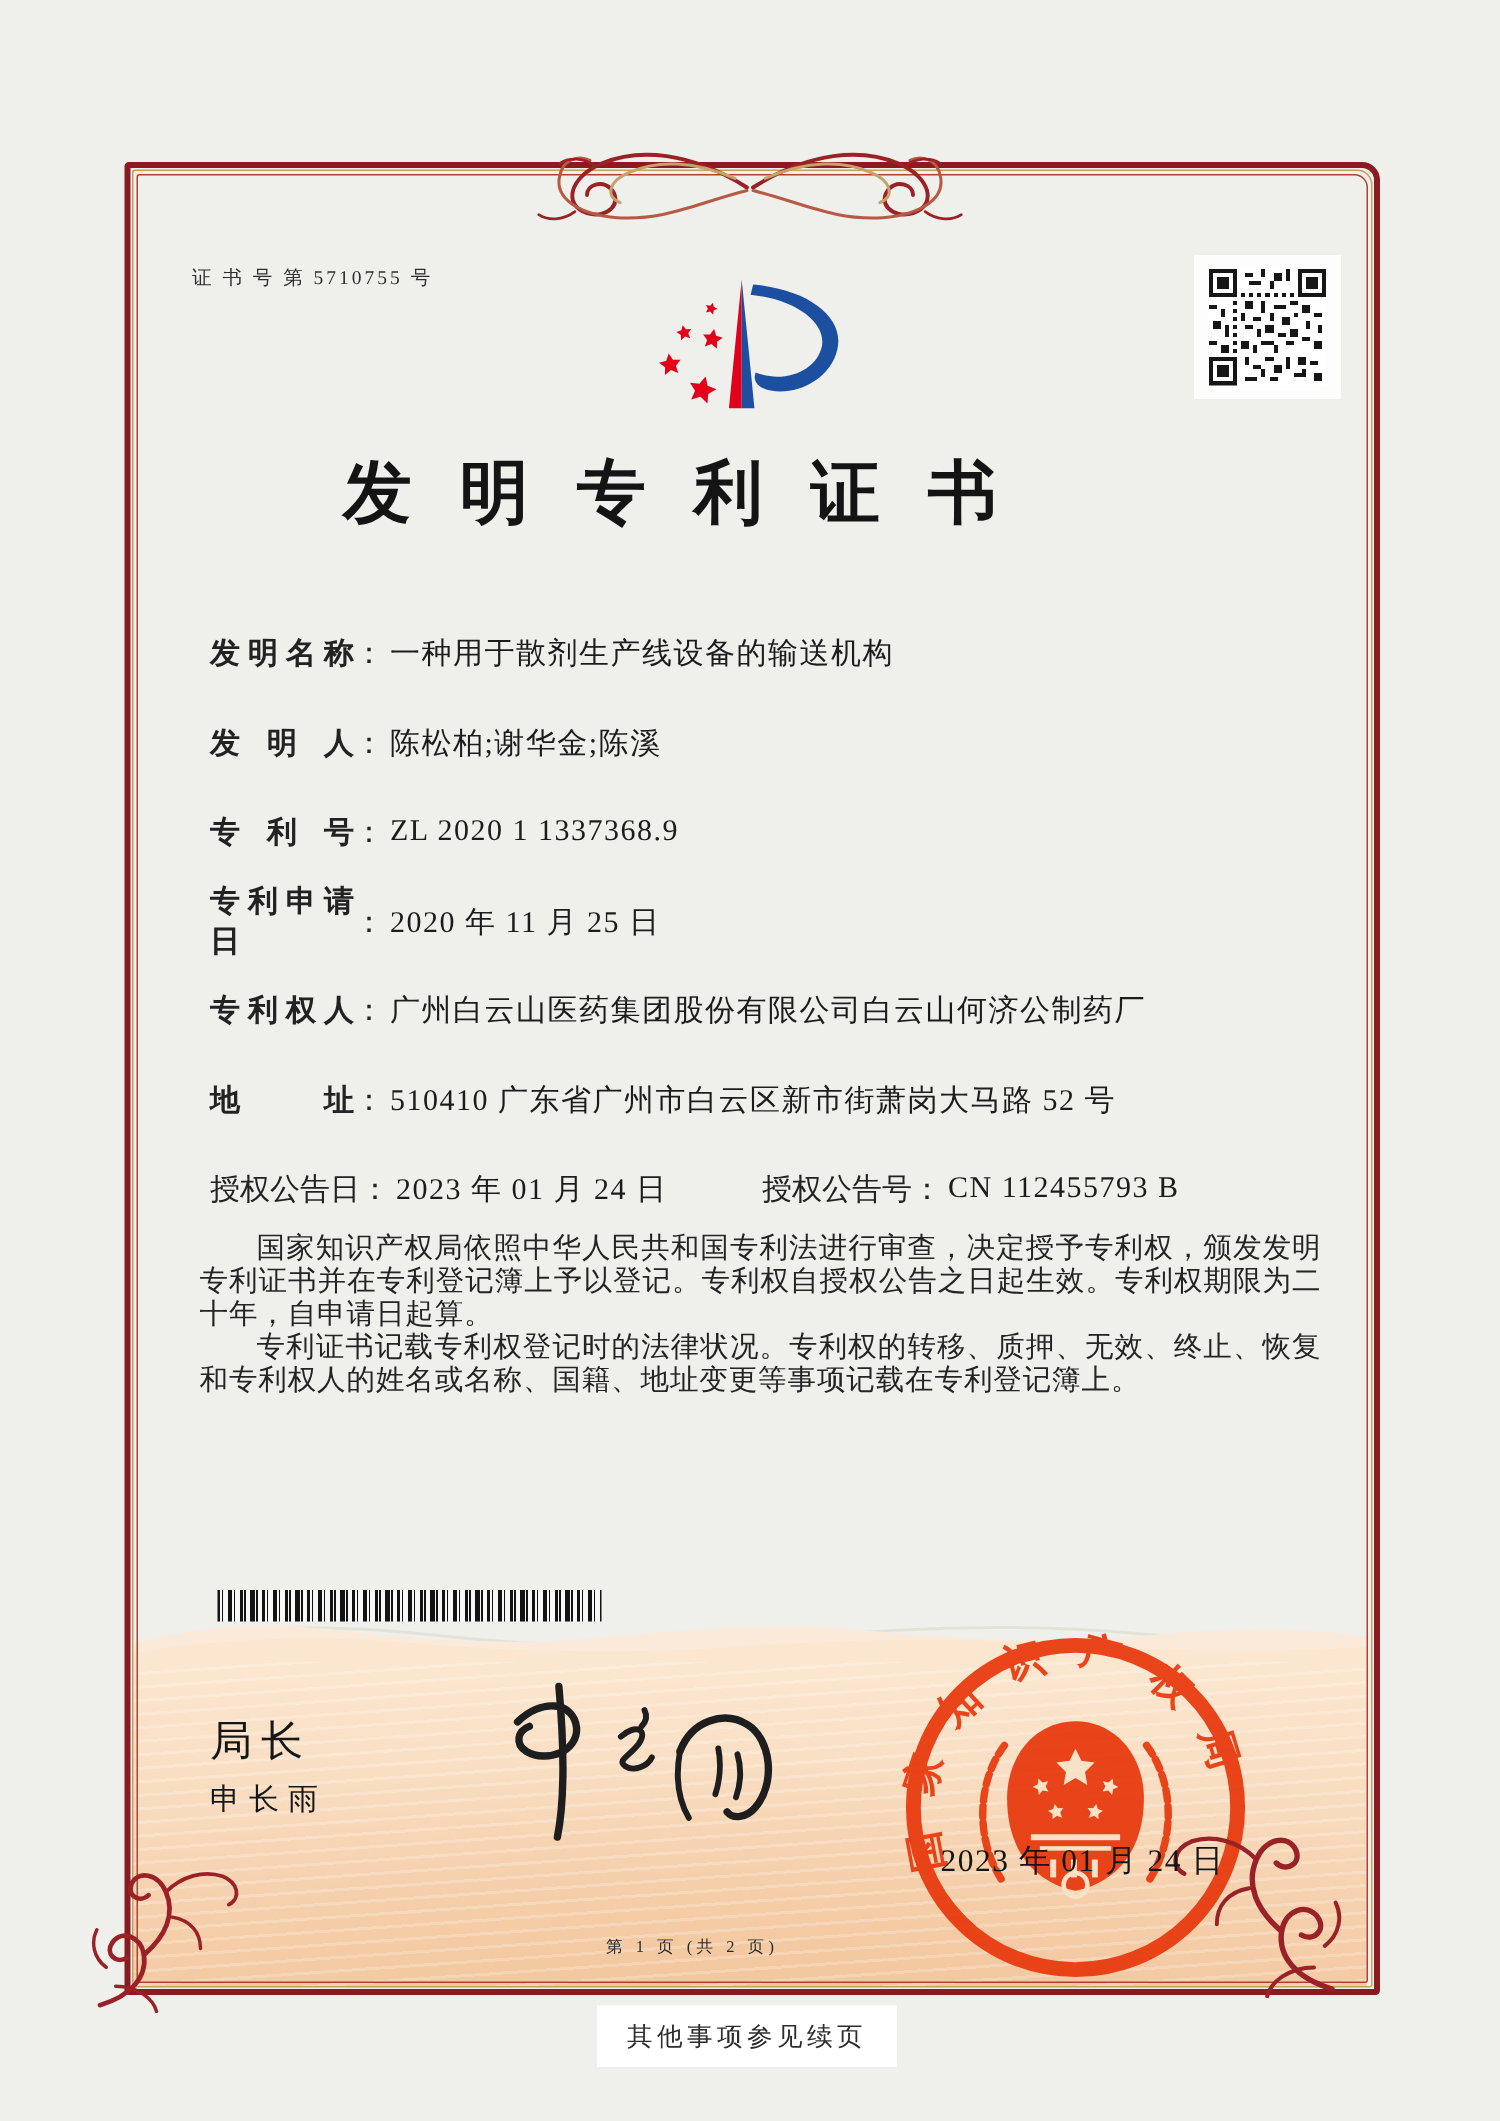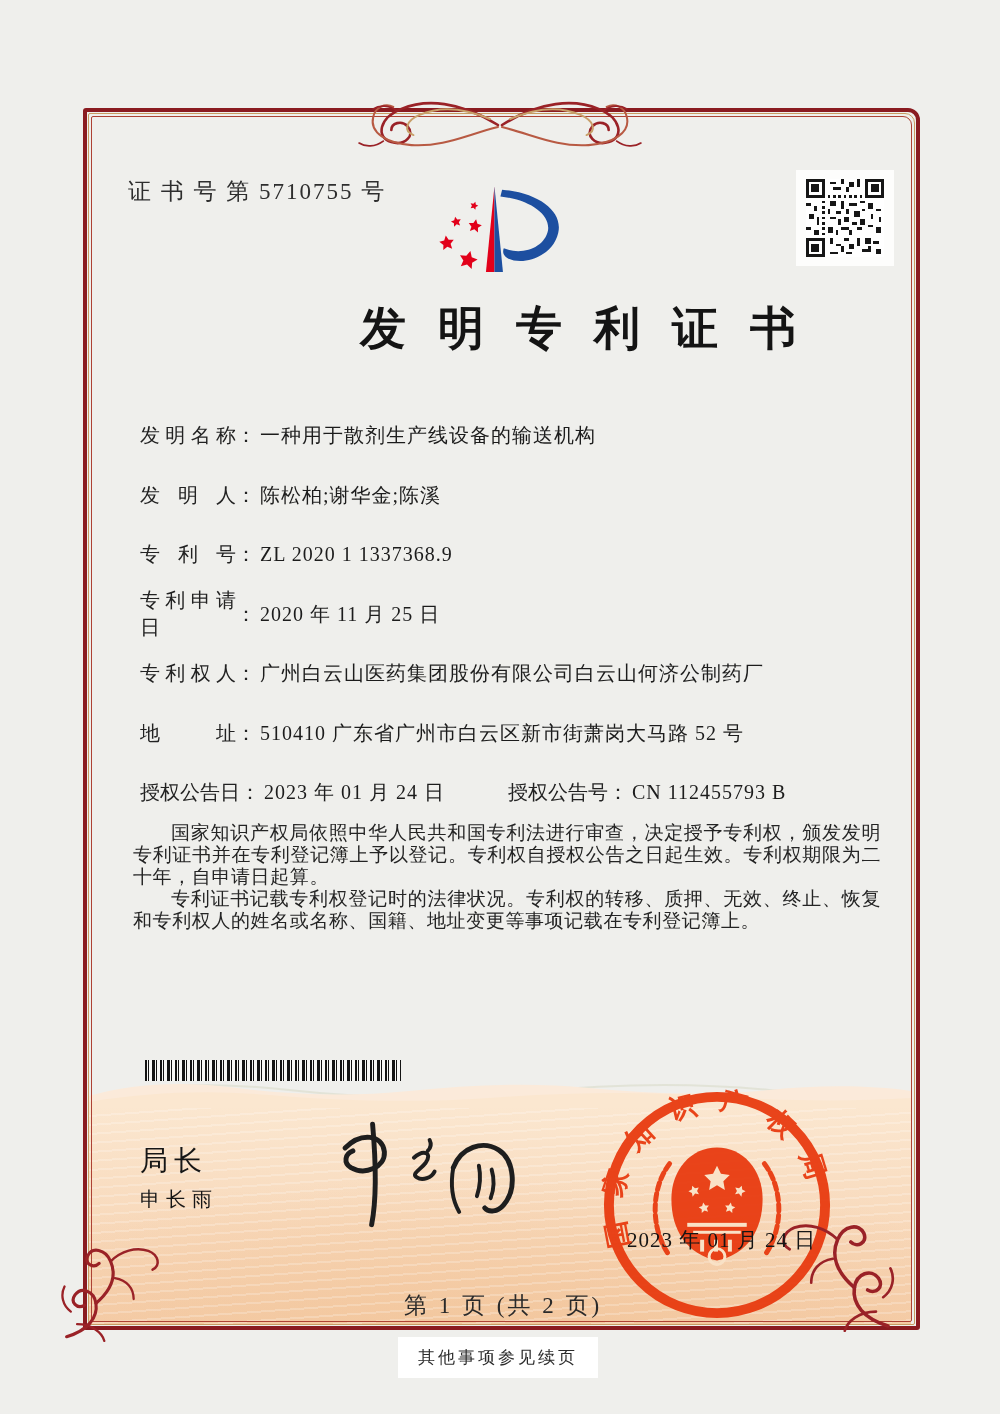--- a/index.html
+++ b/index.html
@@ -24,32 +24,32 @@
   .peach{
     position:absolute;left:89px;top:1106px;width:822px;height:218px;z-index:1;
     background:
       repeating-linear-gradient(176deg, rgba(255,255,255,.22) 0 2px, rgba(255,255,255,0) 2px 9px),
       radial-gradient(900px 260px at 50% 115%, #f2c69c, rgba(242,198,156,0) 70%),
       linear-gradient(#fbe7d0,#f5cda9);
   }
   .wave{position:absolute;left:89px;top:1072px;width:822px;height:36px;z-index:1;}
 
   
-  .certno{position:absolute;left:128px;top:176px;font-size:23px;letter-spacing:2px;color:#2e2e2e;z-index:4;}
+  .certno{position:absolute;left:128px;top:176px;font-size:13px;letter-spacing:2px;color:#2e2e2e;z-index:4;}
   .logo{position:absolute;left:412px;top:168px;width:170px;height:130px;z-index:4;}
   .qrbox{position:absolute;left:796px;top:170px;width:98px;height:96px;background:#fdfdfc;z-index:4;}
   .qrbox svg{position:absolute;left:10px;top:9px;width:78px;height:78px;shape-rendering:crispEdges;}
 
-  .title-wrap{position:absolute;left:69px;top:298px;width:727px;text-align:right;z-index:4;}
+  .title-wrap{position:absolute;left:83px;top:298px;width:727px;text-align:center;z-index:4;}
   .title-wrap span{font-size:46px;font-weight:700;letter-spacing:32px;margin-right:-32px;color:#141414;}
 
   
   .fields{position:absolute;left:140px;top:406px;width:742px;font-size:20px;z-index:4;}
   .frow{height:59.5px;display:flex;align-items:center;position:relative;}
-  .flabel{display:inline-block;width:96px;text-align:justify;text-align-last:justify;color:#222;}
+  .flabel{display:inline-block;width:96px;text-align:justify;text-align-last:justify;color:#222;font-weight:bold;}
   .fcolon{display:inline-block;width:24px;color:#222;}
   .fvalue{letter-spacing:1px;color:#1c1c1c;white-space:nowrap;}
   .fpair2{position:absolute;left:368px;display:flex;align-items:center;}
   .flabel2{color:#222;}
 
   
   .body-text{position:absolute;left:133px;top:822px;width:748px;z-index:4;
     font-size:19px;line-height:22px;letter-spacing:.6px;color:#242424;text-align:justify;}
   .body-text p{margin:0;text-indent:2em;}
 
@@ -66,21 +66,21 @@
     font-size:28px;letter-spacing:6px;color:#161616;z-index:4;}
   .sig-name{position:absolute;left:140px;top:1186px;font-family:Liberation Mono, monospace;
     font-size:20px;letter-spacing:6px;color:#161616;z-index:4;}
   .sig-script{position:absolute;left:286px;top:1116px;width:246px;height:118px;z-index:4;}
 
   
   .seal{position:absolute;left:598px;top:1086px;width:238px;height:238px;z-index:5;opacity:.93;}
   .seal-date{position:absolute;left:627px;top:1226px;font-size:21px;letter-spacing:1px;color:#151515;z-index:6;white-space:nowrap;}
 
   
-  .pageinfo{position:absolute;left:404px;top:1290px;font-size:23px;letter-spacing:3px;color:#2a2a2a;z-index:6;}
+  .pageinfo{position:absolute;left:404px;top:1290px;font-size:11px;letter-spacing:3px;color:#2a2a2a;z-index:6;}
   .contbox{position:absolute;left:398px;top:1337px;background:#ffffff;padding:9px 20px;z-index:4;}
   .contbox span{font-size:17px;letter-spacing:3px;color:#2c2c2c;}
 
   .ornament{z-index:6;pointer-events:none;}
 </style>
 </head>
 <body>
 
 <div class="peach"></div>
 <svg class="wave" viewBox="0 0 822 36" preserveAspectRatio="none">

